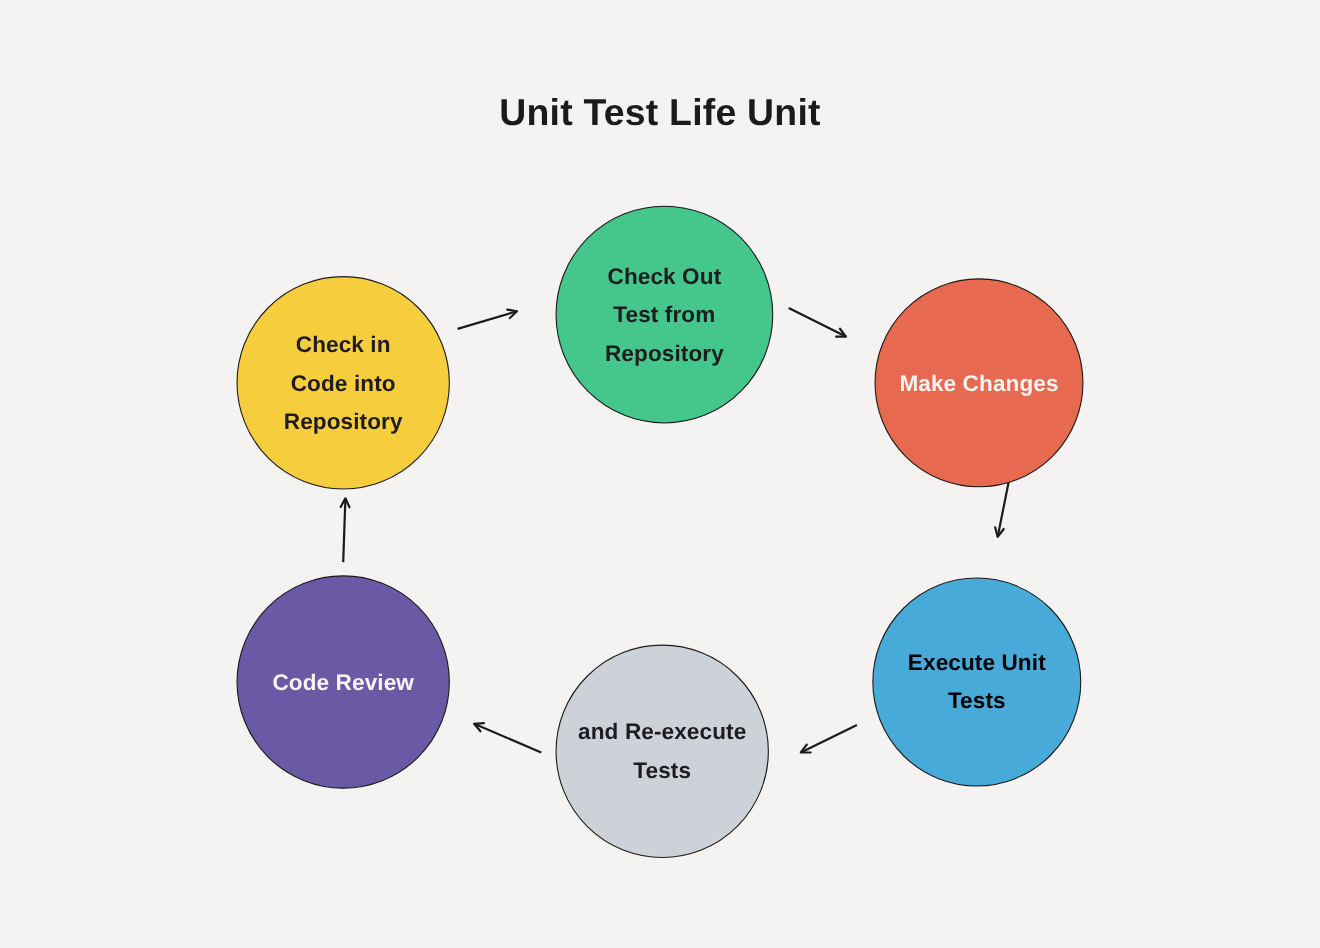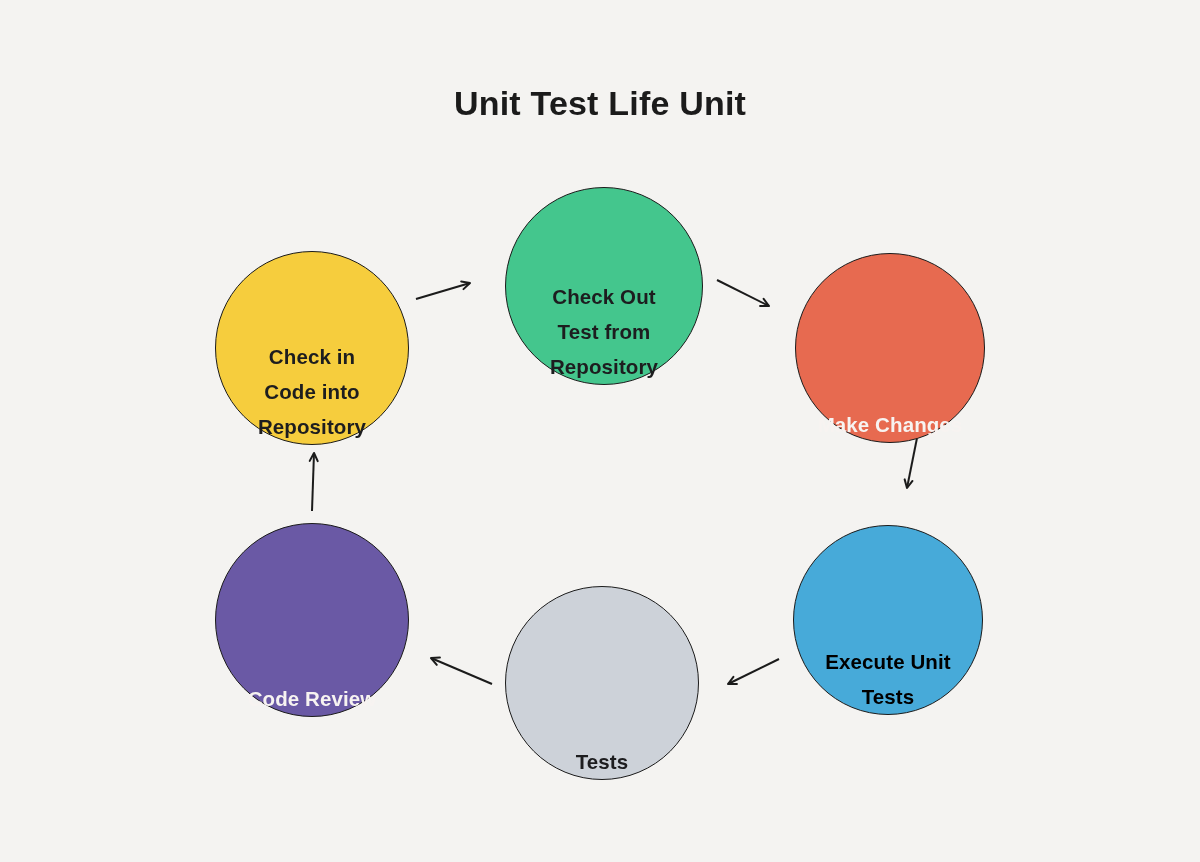--- a/index.html
+++ b/index.html
@@ -32,21 +32,21 @@
     position: absolute;
     top: 0; left: 0;
     width: 1200px; height: 862px;
     pointer-events: none;
   }
   .node {
     position: absolute;
     border-radius: 50%;
     border: 1.6px solid var(--stroke);
     display: flex;
-    align-items: flex-end;
+    align-items: center;
     justify-content: center;
   }
   .node-label {
     text-align: center;
     font-size: 20.5px;
     font-weight: 700;
     line-height: 35px;
     letter-spacing: 0.1px;
   }
   .ln { display: block; }
@@ -95,20 +95,21 @@
 
   <div class="node node-execute" style="background-color: rgb(71, 170, 217); color: #000000;">
     <div class="node-label">
       <span class="ln">Execute Unit</span>
       <span class="ln">Tests</span>
     </div>
   </div>
 
   <div class="node node-fix-defects" style="background-color: rgb(205, 210, 217); color: rgb(29, 29, 31);">
     <div class="node-label">
+      <span class="ln">and Re-execute</span>
       <span class="ln">Tests</span>
     </div>
   </div>
 
   <div class="node node-code-review" style="background-color: rgb(106, 89, 165); color: rgb(247, 243, 241);">
     <div class="node-label">
       <span class="ln">Code Review</span>
     </div>
   </div>
 

